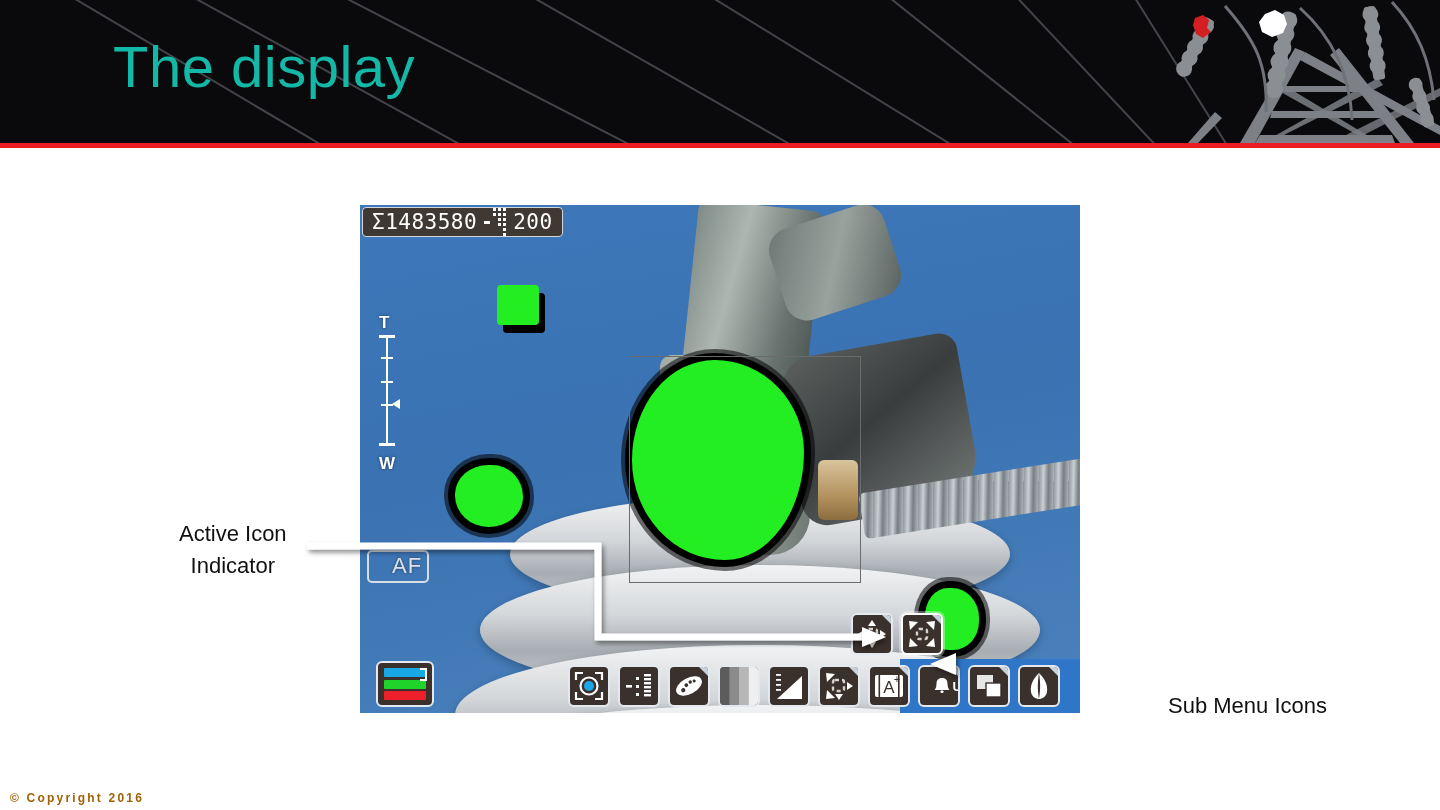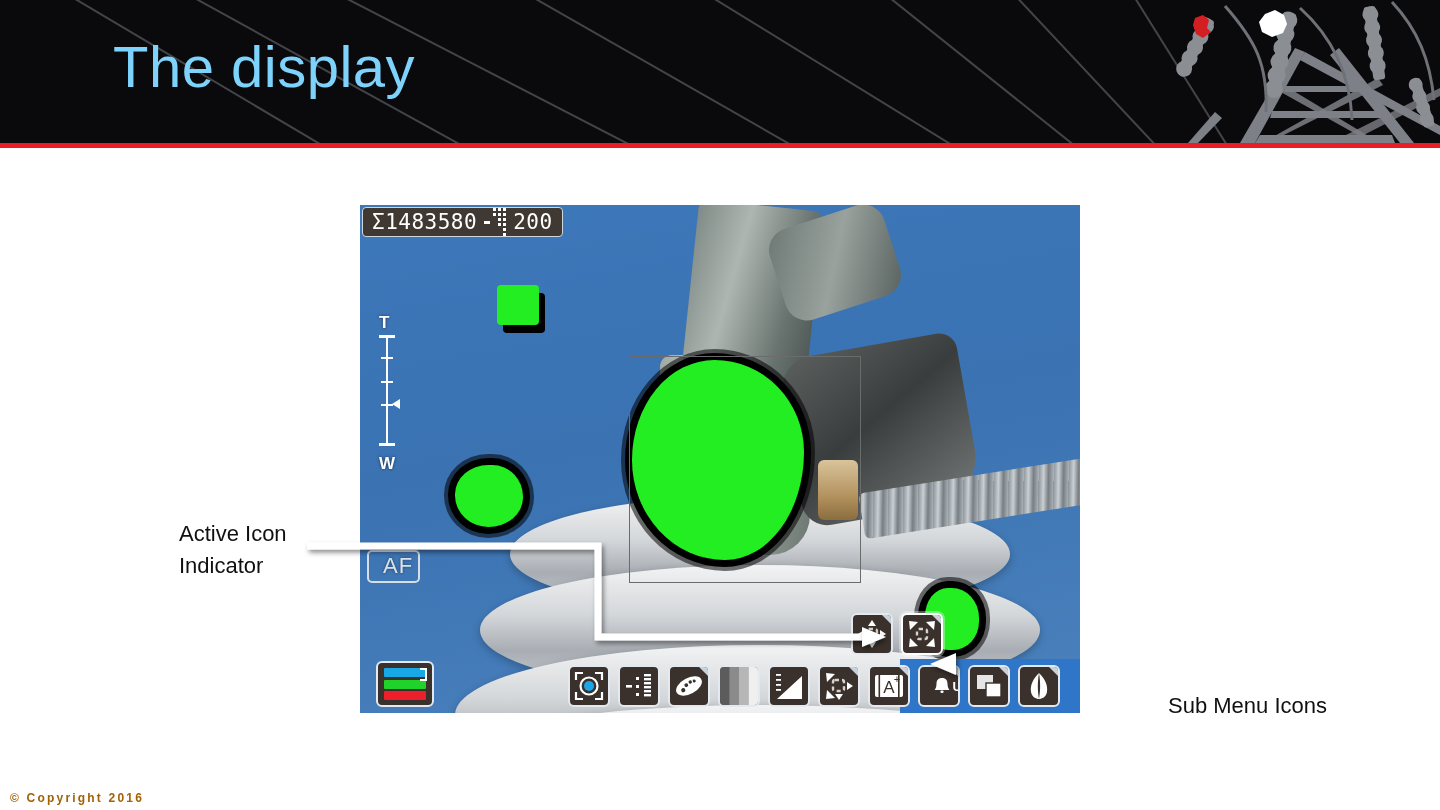--- a/index.html
+++ b/index.html
@@ -27,21 +27,21 @@
   #header-art {
     position: absolute;
     left: 0; top: 0;
     width: 1440px;
     height: 143px;
   }
   #slide-title {
     position: absolute;
     left: 113px;
     top: 32px;
-    color: #7dd3fc;
+    color: #14b8a6;
     font-size: 58px;
     font-weight: 400;
     letter-spacing: 0.5px;
     line-height: 70px;
     white-space: nowrap;
     z-index: 5;
     font-family: "Liberation Sans", sans-serif;
   }
   #header-rule {
     position: absolute;
@@ -253,21 +253,21 @@
     left: 22px; top: 84px;
     width: 0; height: 0;
     border-top: 5px solid transparent;
     border-bottom: 5px solid transparent;
     border-right: 8px solid #ffffff;
   }
 
   #af-badge {
     position: absolute;
     left: 7px; top: 345px;
-    padding: 1px 5px 2px 14px;
+    padding: 1px 5px 2px 23px;
     border: 2px solid #d6dee6;
     border-radius: 5px;
     color: #d9e1e9;
     font-size: 22px;
     font-weight: 400;
     letter-spacing: 1px;
     font-family: "Liberation Sans", sans-serif;
     z-index: 8;
     text-shadow: 0 0 3px rgba(0,0,0,.5);
   }
@@ -345,20 +345,21 @@
 
   
   .callout-label {
     position: absolute;
     color: #101010;
     font-size: 22px;
     line-height: 32px;
     font-family: "Liberation Sans", sans-serif;
     z-index: 12;
     white-space: pre-line;
+    text-align: center;
   }
   #callout-active-label { left: 179px; top: 518px; }
   #callout-submenu-label { left: 1168px; top: 690px; }
 
   #callout-active-path { position: absolute; left: 0; top: 0; z-index: 11; pointer-events: none; }
   #callout-submenu-path { position: absolute; left: 0; top: 0; z-index: 11; pointer-events: none; }
 
   
   #copyright {
     position: absolute;

